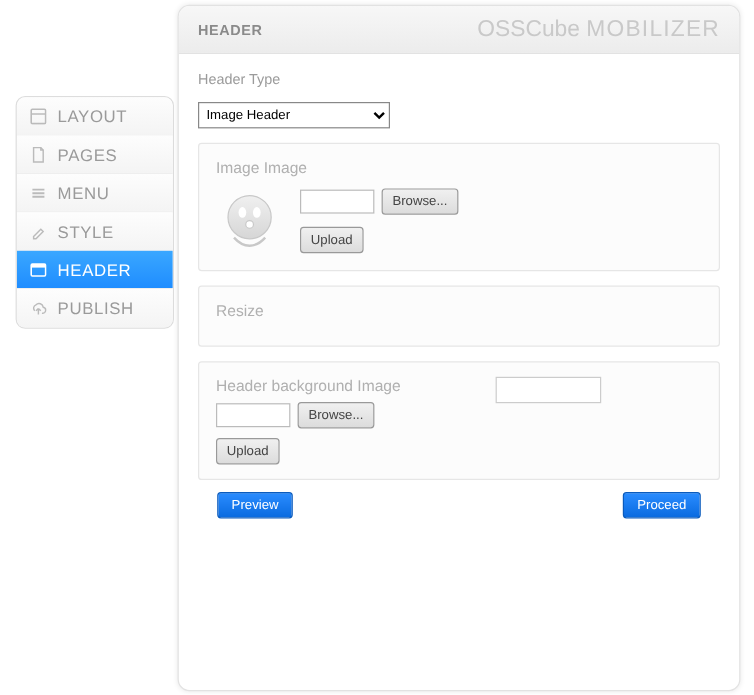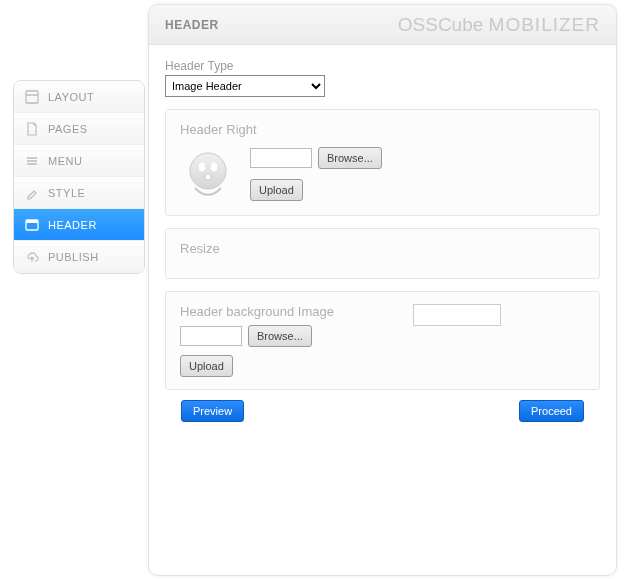--- a/index.html
+++ b/index.html
@@ -27,21 +27,21 @@
   }
   .sidebar-item {
     display: flex;
     align-items: center;
     height: 32px;
     padding: 0 10px;
     border-bottom: 1px solid #eee;
     background: linear-gradient(#fdfdfd, #f4f4f4);
     cursor: pointer;
     color: #9a9a9a;
-    font-size: 11px;
+    font-size: 14px;
     letter-spacing: 0.5px;
   }
   .sidebar-item:last-child { border-bottom: none; }
   .sidebar-item.active {
     background: linear-gradient(#3aa7ff, #1f8dff);
     color: #fff;
   }
   .sidebar-item .icon {
     width: 16px;
     height: 16px;
@@ -89,21 +89,21 @@
   .brand .light { font-weight: 300; }
   .brand .bold { font-weight: 300; letter-spacing: 1px; }
 
   .panel-body {
     padding: 14px 16px 10px 16px;
   }
 
   .field-label {
     color: #9b9b9b;
     font-size: 12px;
-    margin-bottom: 2px;
+    margin-bottom: 12px;
     display: block;
   }
   .select {
     width: 160px;
     height: 22px;
     border: 1px solid #888;
     background: #fff;
     font-size: 11px;
     padding: 0 2px;
   }
@@ -269,21 +269,21 @@
   </div>
 
   <div class="panel-body">
     <label class="field-label">Header Type</label>
     <select class="select">
       <option>Image Header</option>
     </select>
 
     
     <div class="card">
-      <div class="card-title">Header Right</div>
+      <div class="card-title">Image Image</div>
       <div class="image-row">
         <div class="image-preview">
           <svg width="54" height="54" viewBox="0 0 54 54">
             <defs>
               <linearGradient id="g1" x1="0" y1="0" x2="0" y2="1">
                 <stop offset="0" stop-color="#f0f0f0"></stop>
                   <stop offset="1" stop-color="#d6d6d6"></stop>
               </linearGradient>
             </defs>
             <circle cx="27" cy="23" r="18" fill="url(#g1)" stroke="#c8c8c8"></circle>

